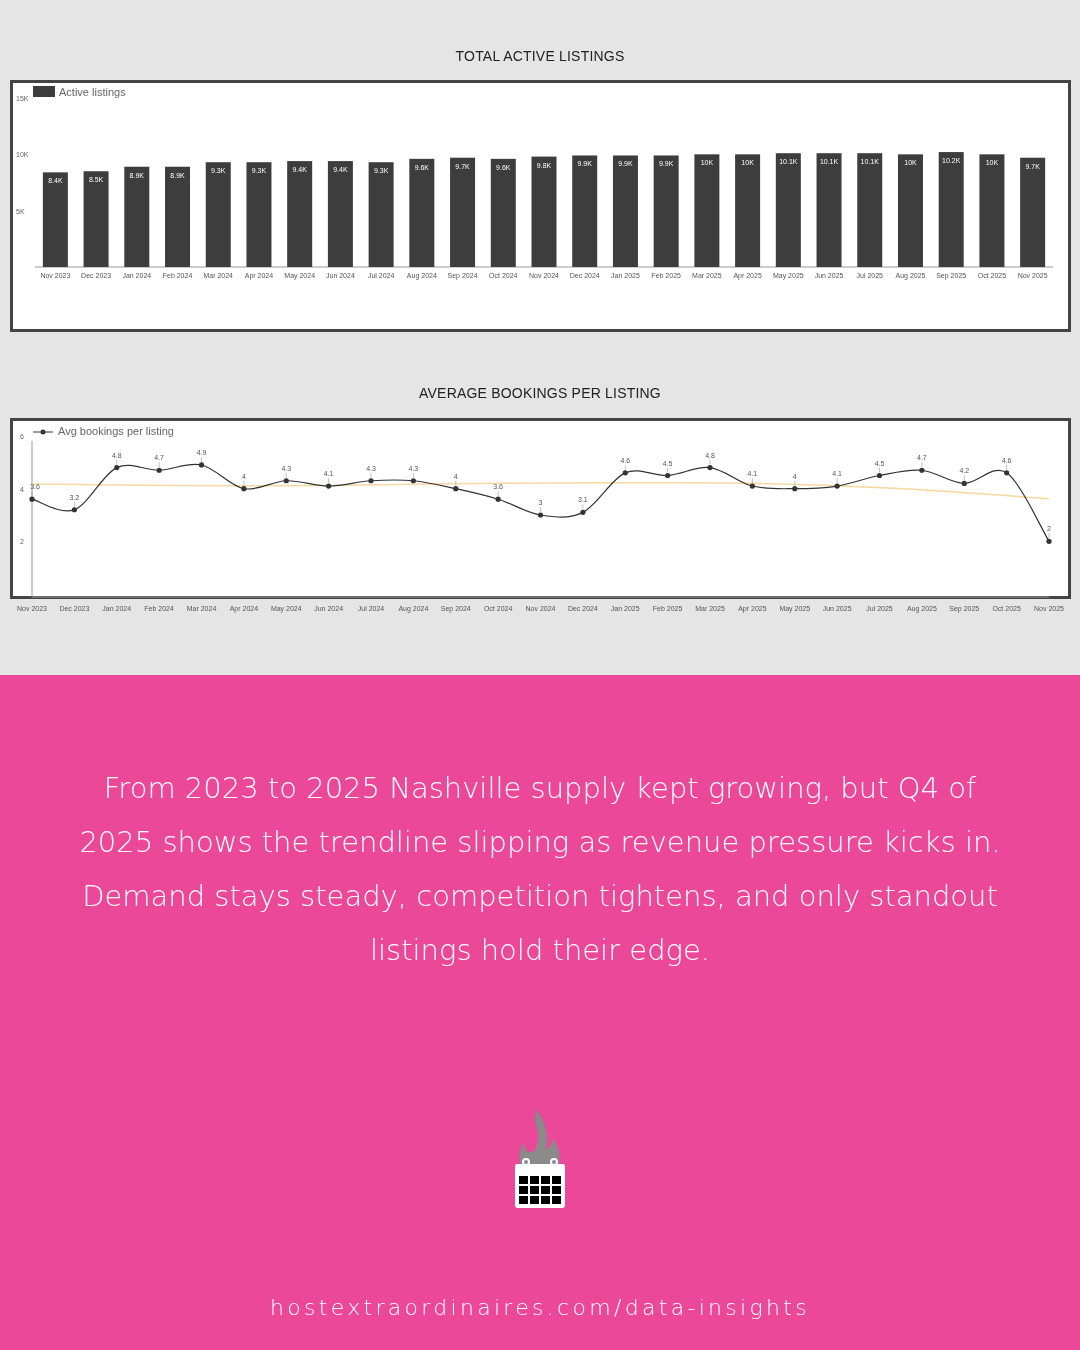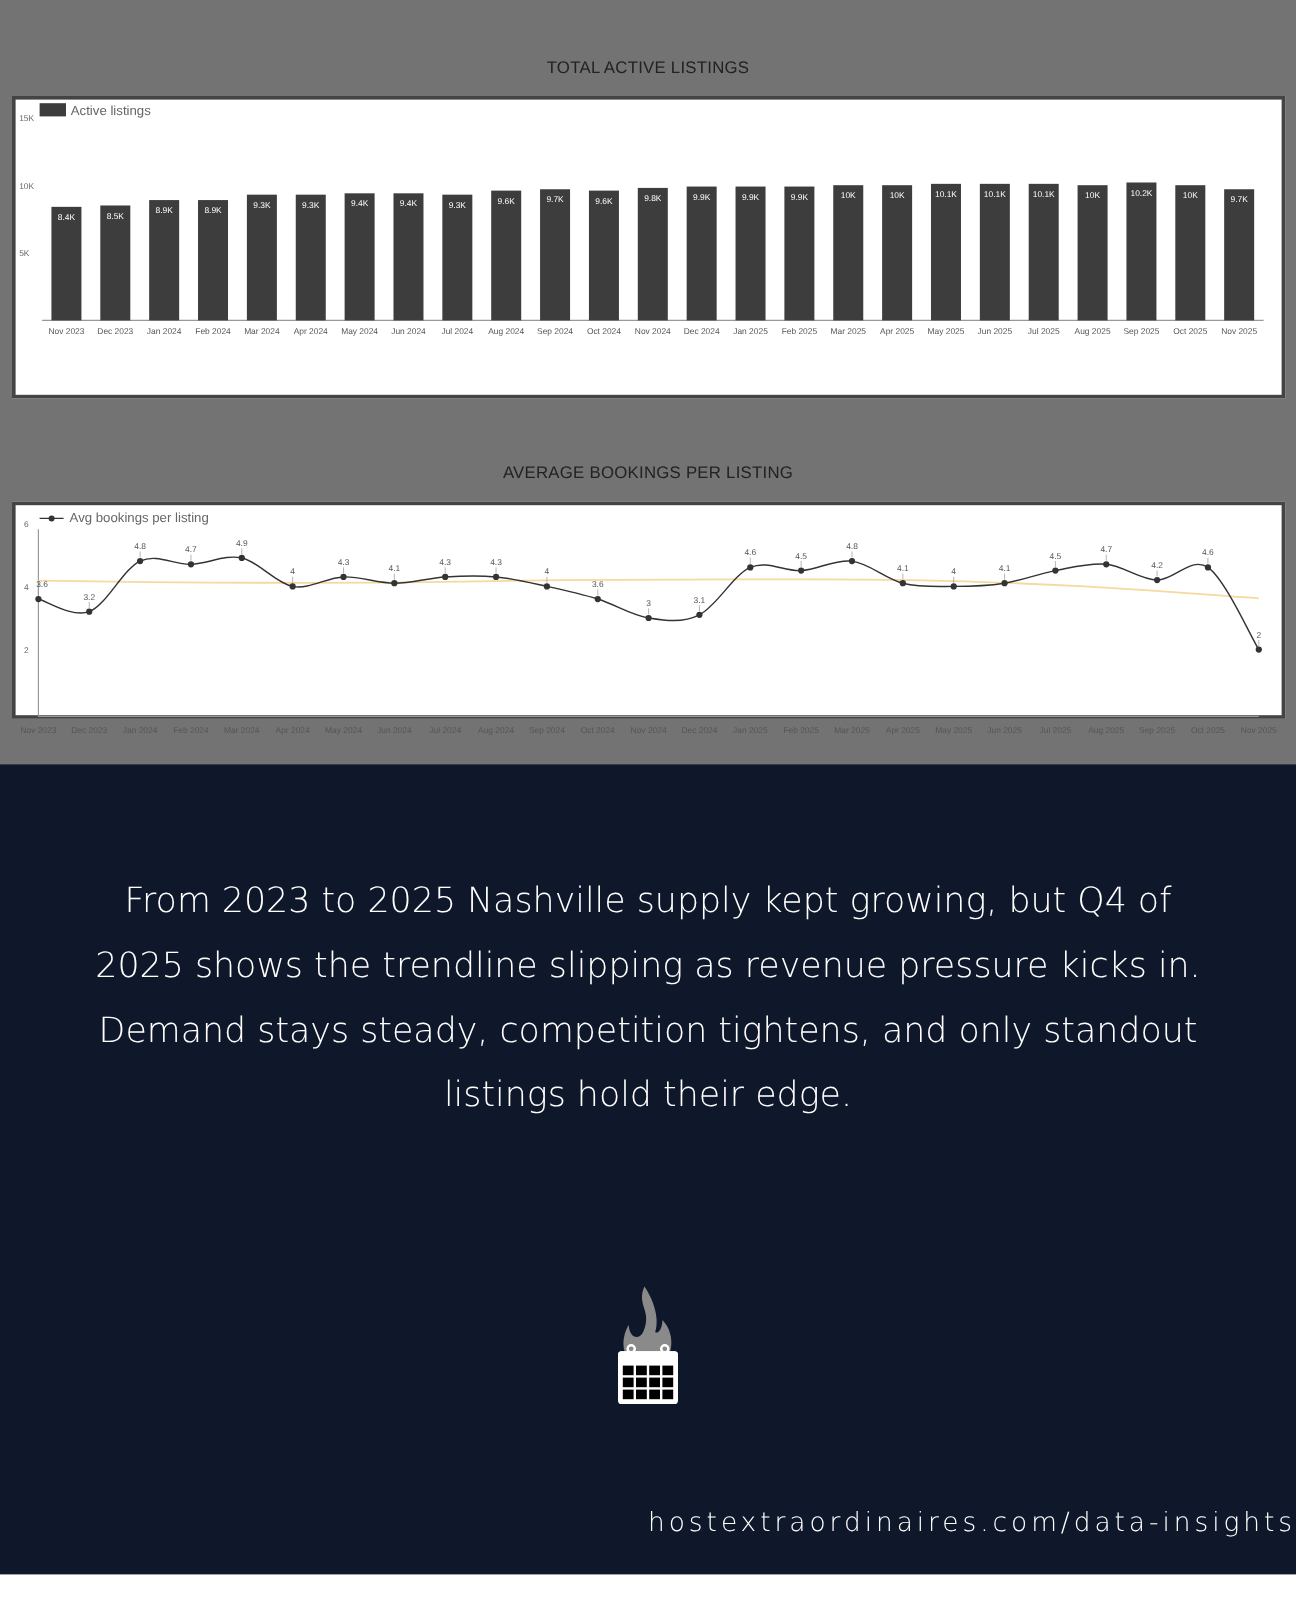--- a/index.html
+++ b/index.html
@@ -1,24 +1,24 @@
 <!DOCTYPE html>
 <html><head>
 <meta charset="utf-8">
 <style>
   * { box-sizing: border-box; margin: 0; padding: 0; }
   body { width: 1080px; height: 1350px; background: #ffffff; font-family: "Liberation Sans", sans-serif; overflow: hidden; position: relative; }
-  .top { position: absolute; left: 0; top: 0; width: 1080px; height: 675px; background: #737373; }
+  .top { position: absolute; left: 0; top: 0; width: 1080px; height: 675px; background: #e5e5e5; }
   .chart-title { position: absolute; width: 1080px; text-align: center; font-size: 14px; color: #222; letter-spacing: 0.2px; }
   .frame { position: absolute; left: 10px; width: 1061px; border: 3px solid #444; background: #fff; }
   svg text { font-family: "Liberation Sans", sans-serif; }
-  .bottom { position: absolute; left: 0; top: 637px; width: 1080px; height: 675px; background: #0f172a; }
+  .bottom { position: absolute; left: 0; top: 675px; width: 1080px; height: 675px; background: #ec4899; }
   .caption { position: absolute; left: 70px; width: 940px; top: 86px; text-align: center; color: #fff; font-family: "DejaVu Sans", sans-serif; font-size: 29px; line-height: 54px; font-weight: 300; }
   .icon { position: absolute; left: 510px; top: 433px; width: 60px; height: 105px; }
-  .url { position: absolute; left: 0; width: 1080px; top: 620px; text-align: right; color: #fff; font-family: "DejaVu Sans", sans-serif; font-size: 22px; letter-spacing: 3.3px; font-weight: 300; }
+  .url { position: absolute; left: 0; width: 1080px; top: 620px; text-align: center; color: #fff; font-family: "DejaVu Sans", sans-serif; font-size: 22px; letter-spacing: 3.3px; font-weight: 300; }
 </style>
 </head>
 <body>
 
 <div class="top">
   <div class="chart-title" style="top:48px;">TOTAL ACTIVE LISTINGS</div>
   <div class="frame" style="top:80px;height:252px;">
     <svg id="bar-svg" width="1055" height="208">
         <rect x="20" y="3" width="22" height="11" fill="#3d3d3d"></rect>
         <text x="46" y="12.5" font-size="11" fill="#666">Active listings</text>

